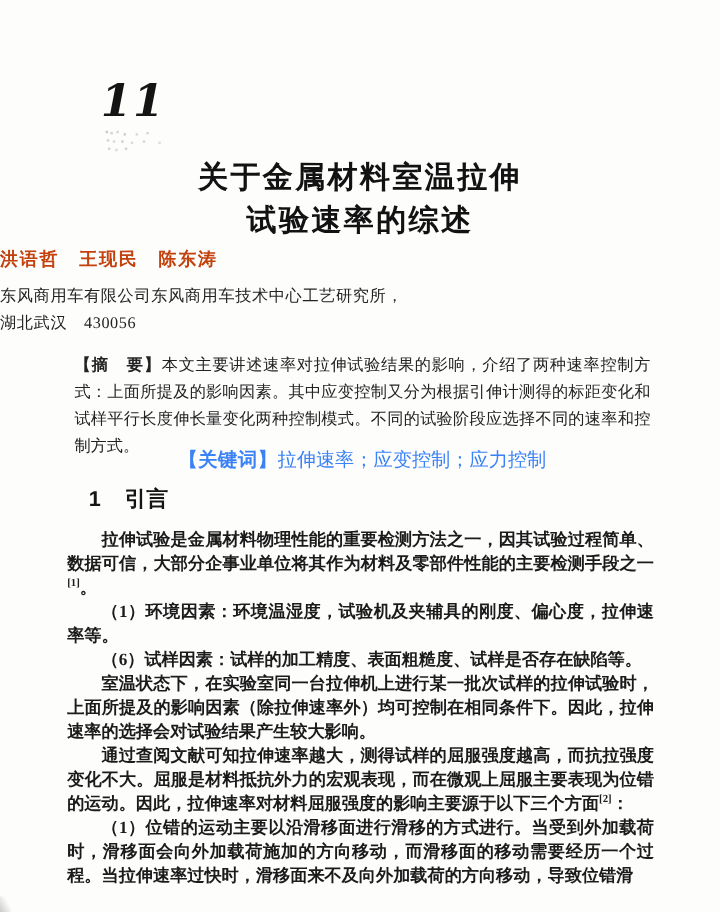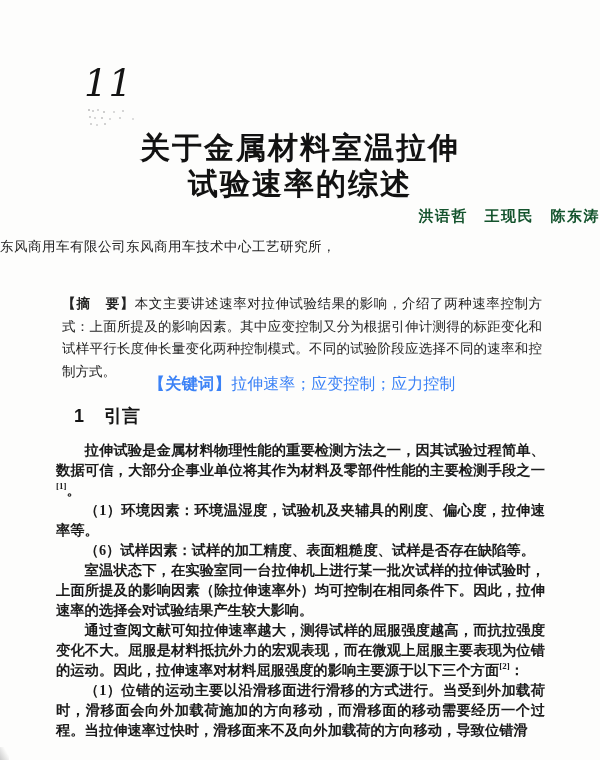--- a/index.html
+++ b/index.html
@@ -10,47 +10,47 @@
   }
   .page {
     position: relative; width: 600px; height: 760px;
     background: #fdfdfc; color: #1c1c1c; overflow: hidden;
   }
 
   
   .pagenum {
     position: absolute; left: 84px; top: 64px;
     font-family: "DejaVu Serif", serif;
-    font-style: italic; font-weight: 400;
+    font-style: italic; font-weight: 700;
     font-size: 37px; line-height: 40px; color: #141414;
     letter-spacing: 1px;
   }
   
   .smudge {
     position: absolute; left: 88px; top: 109px;
     width: 2px; height: 2px; background: #c9c9c9;
     box-shadow: 4px 1px #d2d2d2, 9px 0 #d7d7d7, 15px 2px #cecece,
       25px 2px #dadada, 34px 1px #d5d5d5, 1px 7px #d3d3d3, 6px 8px #d9d9d9,
       13px 8px #cfcfcf, 21px 9px #dbdbdb, 31px 8px #d6d6d6, 44px 9px #dedede,
       2px 14px #d4d4d4, 8px 15px #dadada, 16px 14px #d1d1d1;
   }
 
   .title {
     position: absolute; left: 0; top: 130px; width: 600px;
     margin: 0; text-align: center;
     font-family: "Liberation Sans", "DejaVu Sans", sans-serif;
-    font-weight: 700; font-size: 30px; line-height: 36px;
+    font-weight: 700; font-size: 25px; line-height: 36px;
     letter-spacing: 2px; color: #121212;
     white-space: pre-line;
   }
 
   .authors {
     position: absolute; left: 0; top: 207px; width: 600px;
-    text-align: right; font-size: 15px; font-weight: 700;
-    letter-spacing: 1.5px; color: #14532d;
+    text-align: left; font-size: 15px; font-weight: 700;
+    letter-spacing: 1.5px; color: #c2410c;
   }
   .affil {
     position: absolute; left: 0; width: 600px; text-align: left;
     font-size: 13.5px; color: #222; letter-spacing: 0.5px;
   }
   .a1 { top: 238px; }
   .a2 { top: 260px; }
 
   .abstract {
     position: absolute; left: 62px; top: 293px; width: 480px;
@@ -92,20 +92,21 @@
 
   <div class="pagenum">11</div>
   <div class="smudge"></div>
 
   <h1 class="title">关于金属材料室温拉伸
 试验速率的综述</h1>
 
   <div class="authors">洪语哲　王现民　陈东涛</div>
 
   <div class="affil a1">东风商用车有限公司东风商用车技术中心工艺研究所，</div>
+  <div class="affil a2">湖北武汉　430056</div>
 
   <div class="abstract"><span class="blabel">【摘　要】</span><span>本文主要讲述速率对拉伸试验结果的影响，介绍了两种速率控制方式：上面所提及的影响因素。其中应变控制又分为根据引伸计测得的标距变化和试样平行长度伸长量变化两种控制模式。不同的试验阶段应选择不同的速率和控制方式。</span></div>
 
   <div class="keywords"><span class="blabel">【关键词】</span><span>拉伸速率；应变控制；应力控制</span></div>
 
   <h2 class="section"><span class="secnum">1</span><span class="sectitle">引言</span></h2>
 
   <div class="bodytext">
     <p>拉伸试验是金属材料物理性能的重要检测方法之一，因其试验过程简单、数据可信，大部分企事业单位将其作为材料及零部件性能的主要检测手段之一<sup>[1]</sup>。</p>
     <p>（1）环境因素：环境温湿度，试验机及夹辅具的刚度、偏心度，拉伸速率等。</p>

